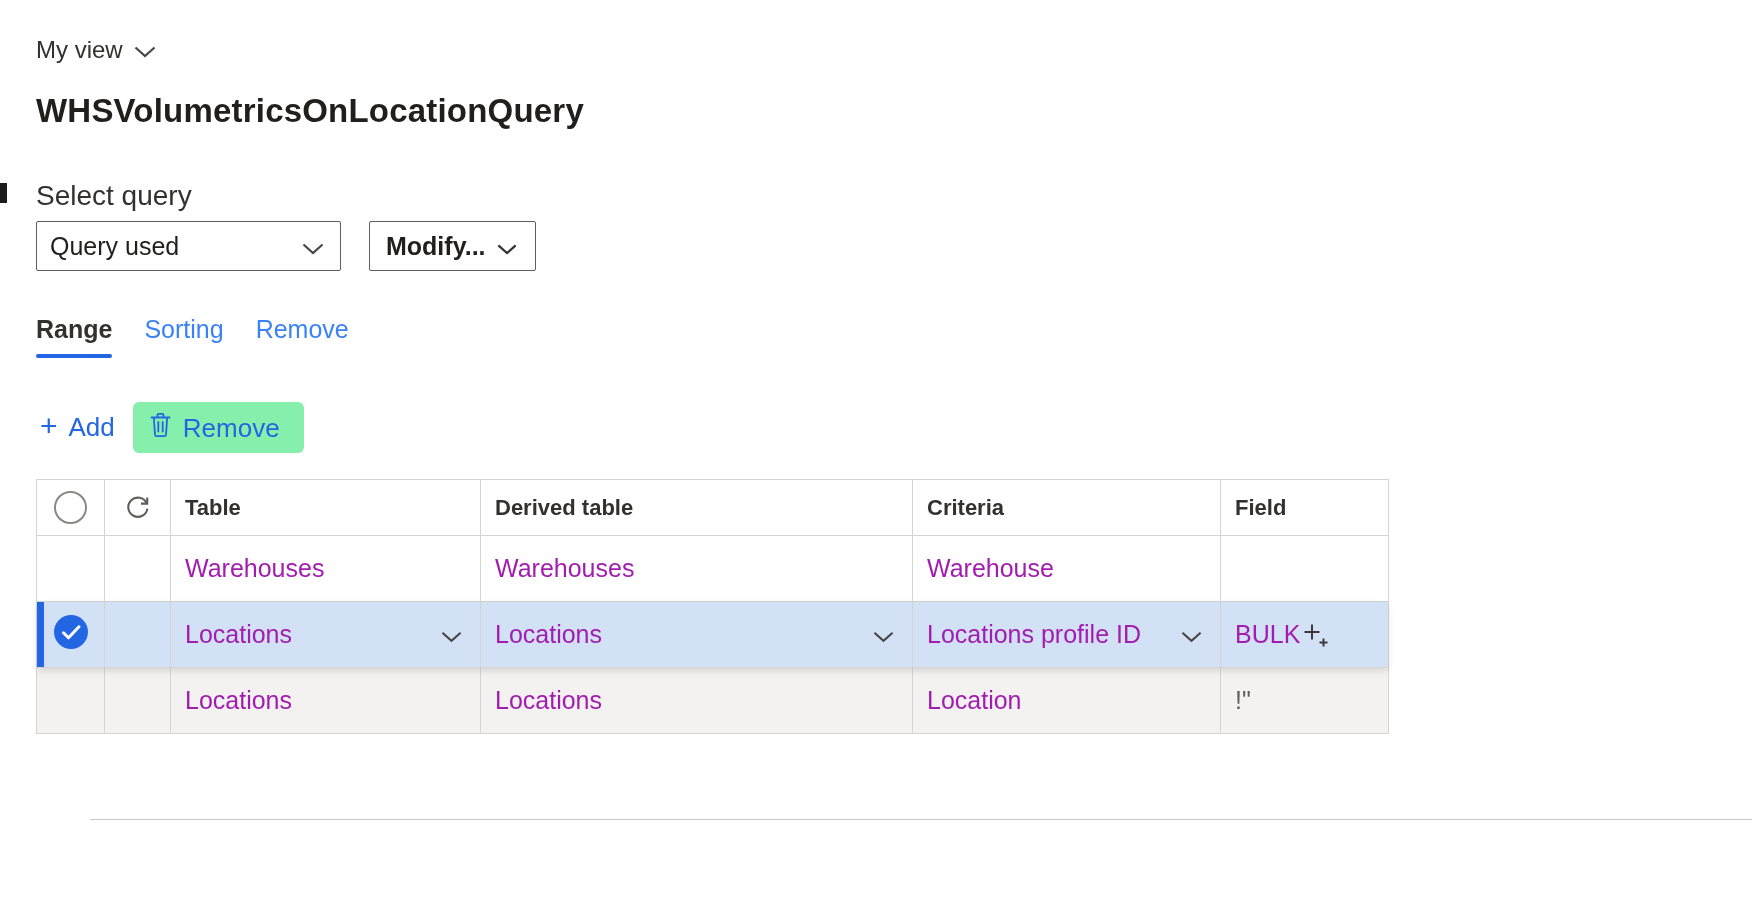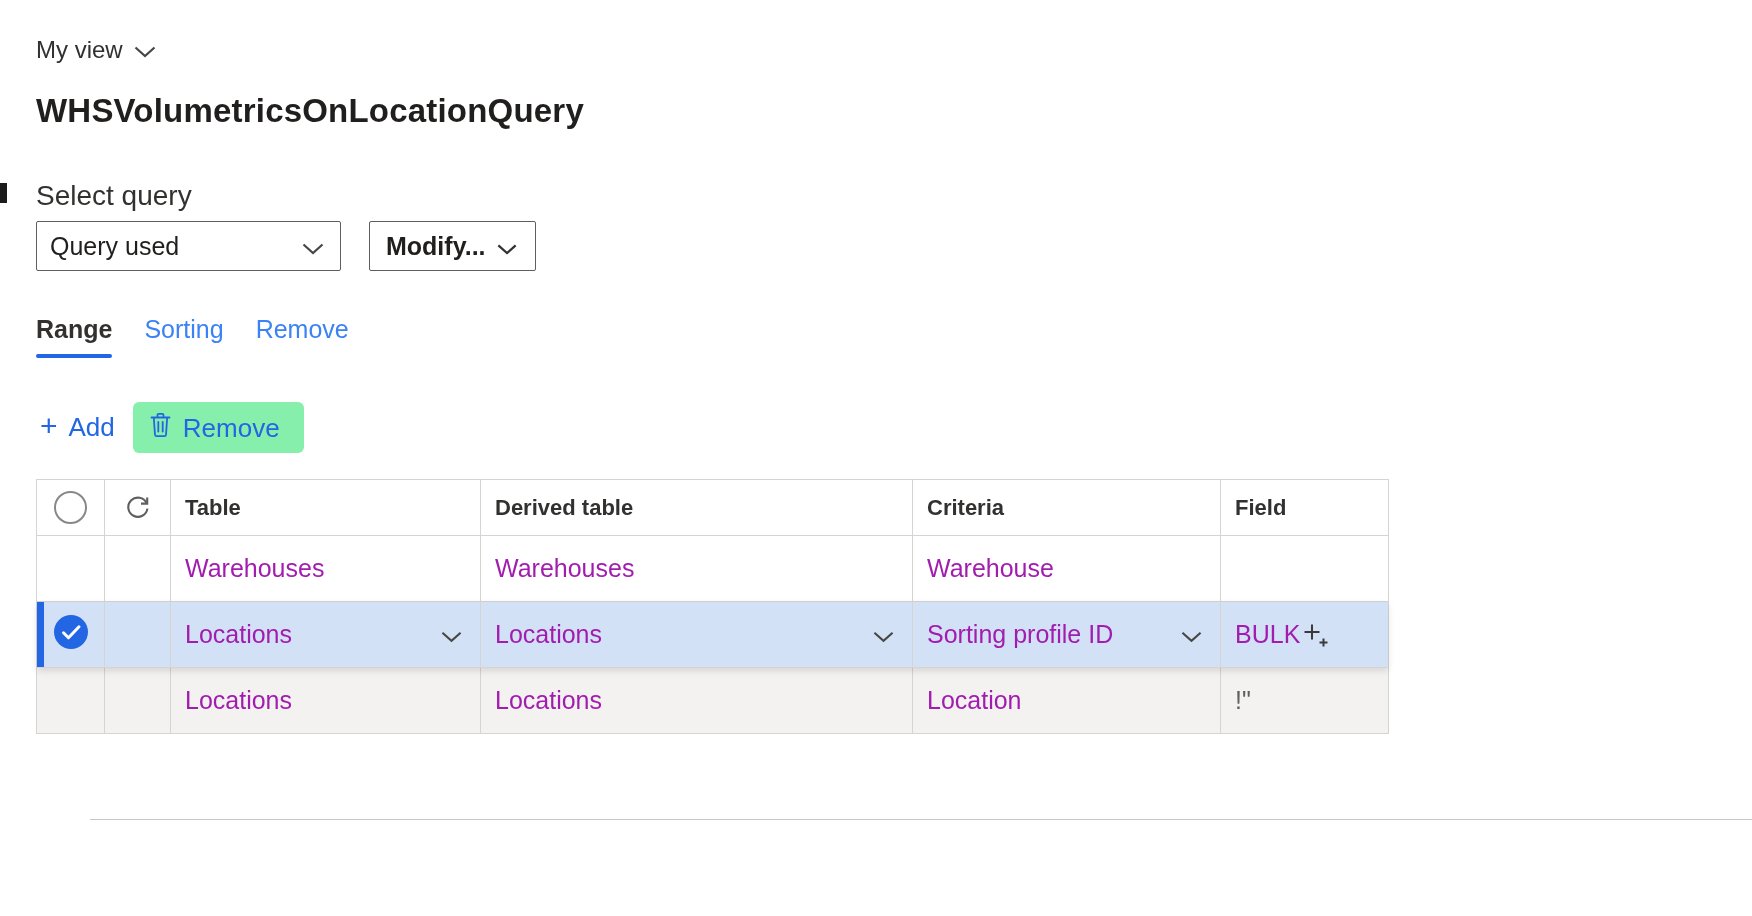--- a/index.html
+++ b/index.html
@@ -197,21 +197,21 @@
       </div>
       <div class="gcell combo-cell">
         <span>Locations</span>
         <span>
           <svg width="21" height="12" viewBox="0 0 22 12">
               <polyline points="1.5,1.5 11,10 20.5,1.5" fill="none" stroke="#484644" stroke-width="2.2"></polyline>
             </svg>
         </span>
       </div>
       <div class="gcell combo-cell">
-        <span>Sorting profile ID</span>
+        <span>Locations profile ID</span>
         <span>
           <svg width="21" height="12" viewBox="0 0 22 12">
               <polyline points="1.5,1.5 11,10 20.5,1.5" fill="none" stroke="#484644" stroke-width="2.2"></polyline>
             </svg>
         </span>
       </div>
       <div class="gcell criteria-cell">
         <span>BULK</span>
         <button class="icon-btn">
           <svg width="30" height="28" viewBox="0 0 30 28">

